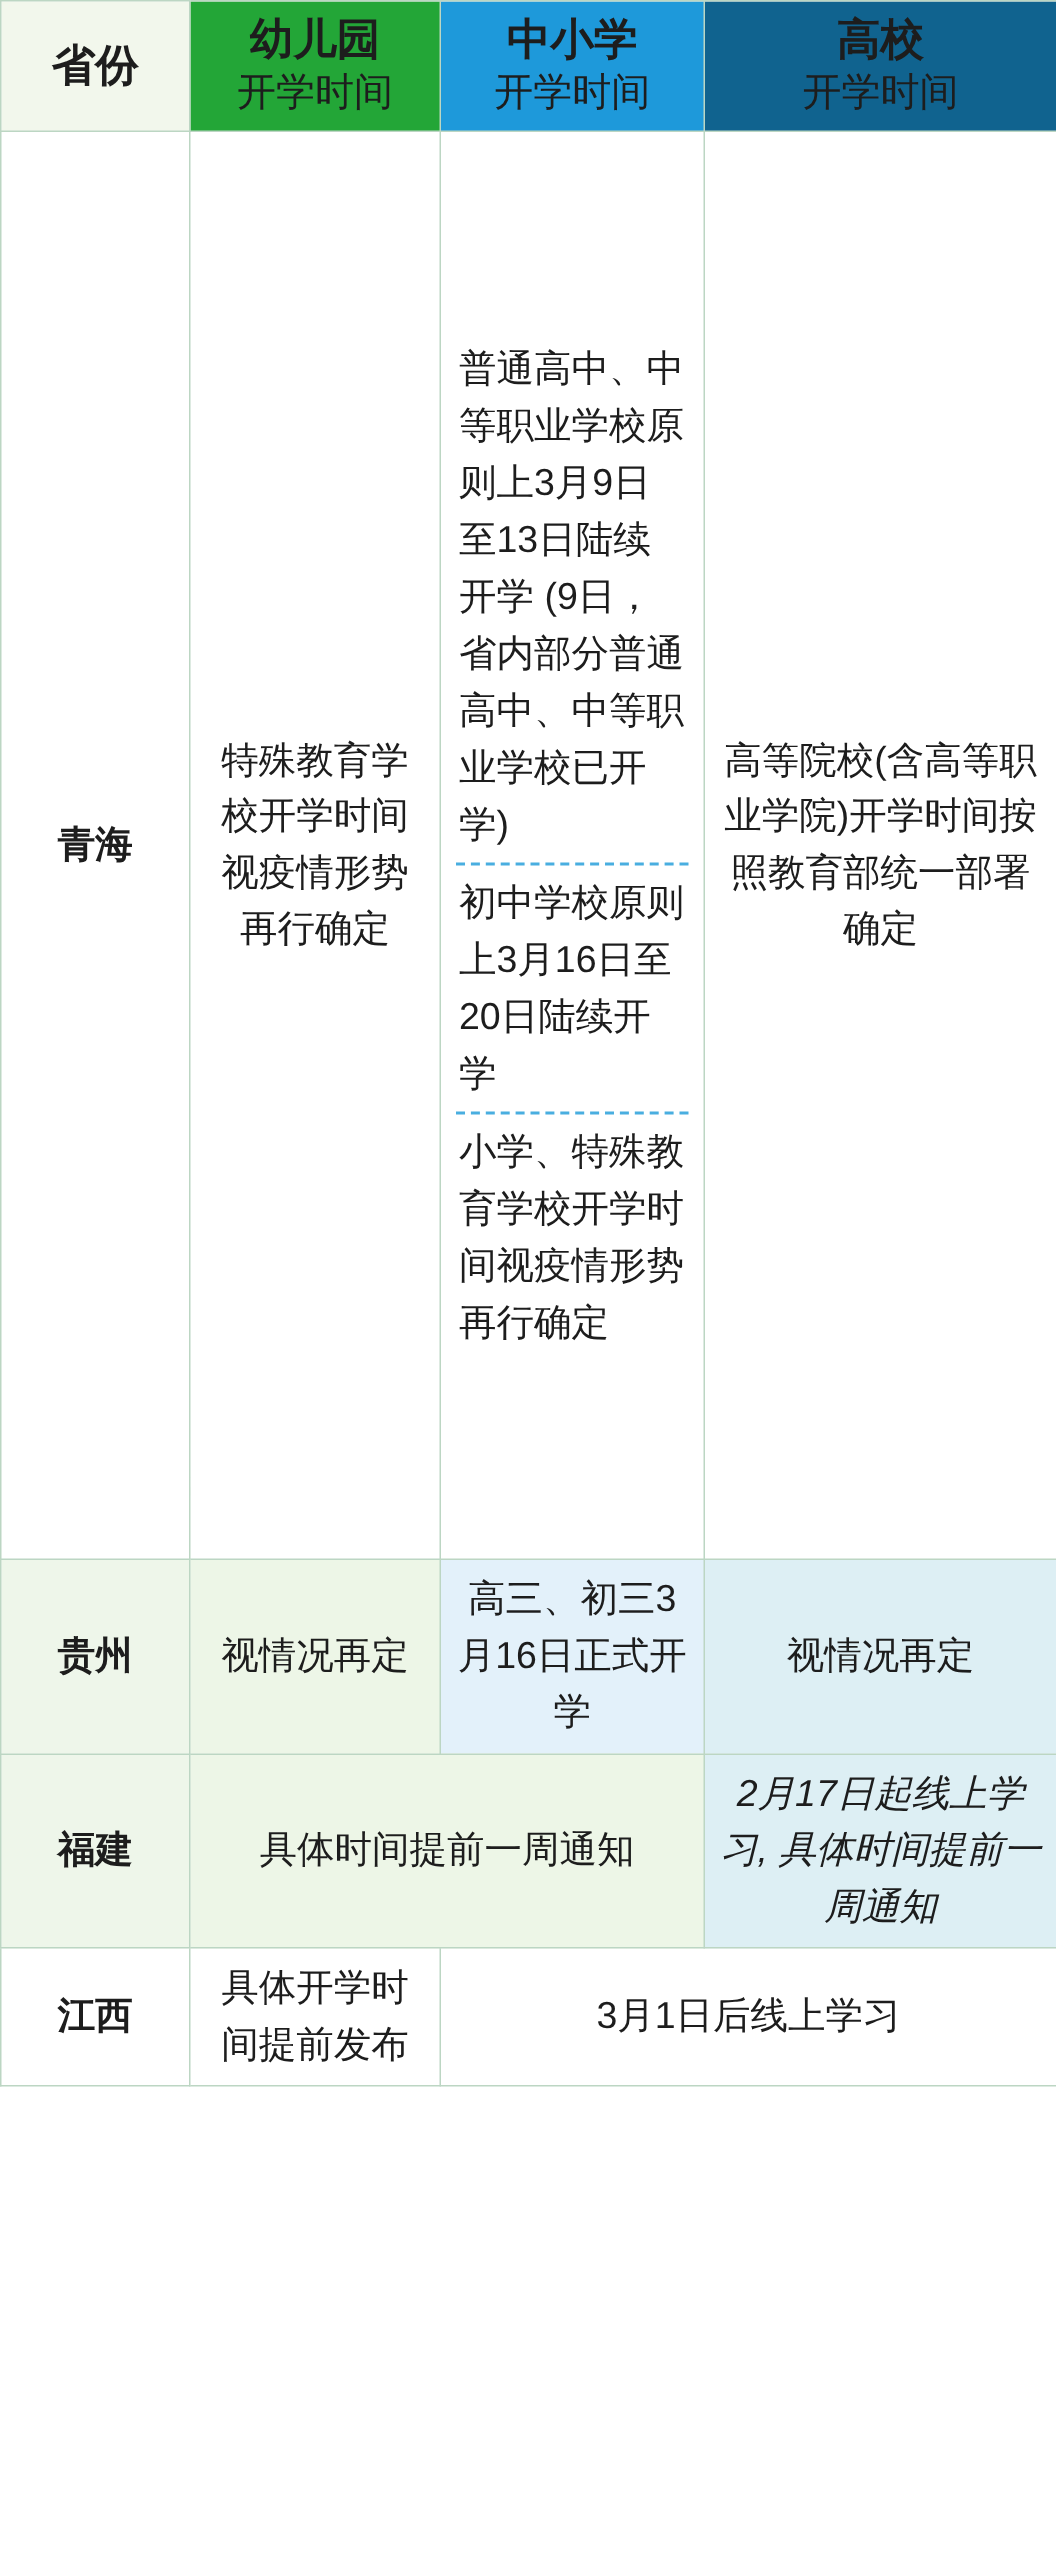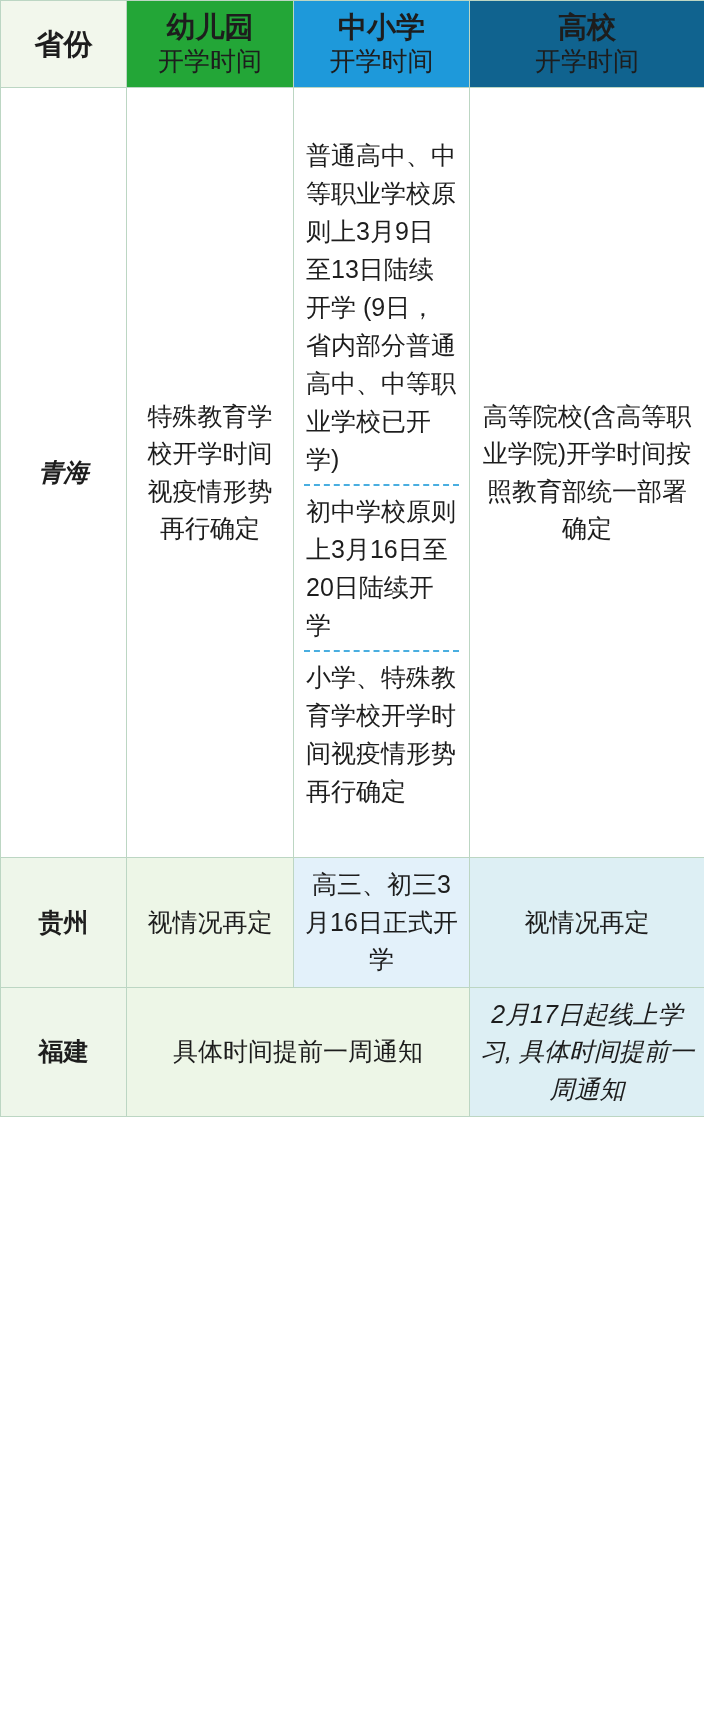--- a/index.html
+++ b/index.html
@@ -136,21 +136,21 @@
   td.qh-uni {
     text-align: left;
     padding-left: 14px;
     padding-right: 12px;
   }
   td.qh-kg {
     padding-left: 14px;
     padding-right: 12px;
   }
   tr.row-qinghai td { border-color: #bcd6c3; }
-  .tall { height: 770px; font-style: italic; }
+  .tall { height: 952px; }
 </style>
 </head>
 <body>
 
 <div class="sheet">
 
   <div class="watermark">
     <div class="wm-line1">中国</div>
     <div class="wm-line2">WWW.CHINANEWS.COM</div>
   </div>
@@ -201,16 +201,21 @@
         <td class="uni">视情况再定</td>
       </tr>
 
 
       <tr>
         <td class="prov tint">福建</td>
         <td class="kg" colspan="2">具体时间提前一周通知</td>
         <td class="uni text-left">2月17日起线上学习, 具体时间提前一周通知</td>
       </tr>
 
+      <tr>
+        <td class="prov tint2">江西</td>
+        <td class="kg plain">具体开学时间提前发布</td>
+        <td class="sch plain" colspan="2">3月1日后线上学习</td>
+      </tr>
 
     </tbody>
   </table>
 </div>
 
 </body></html>

